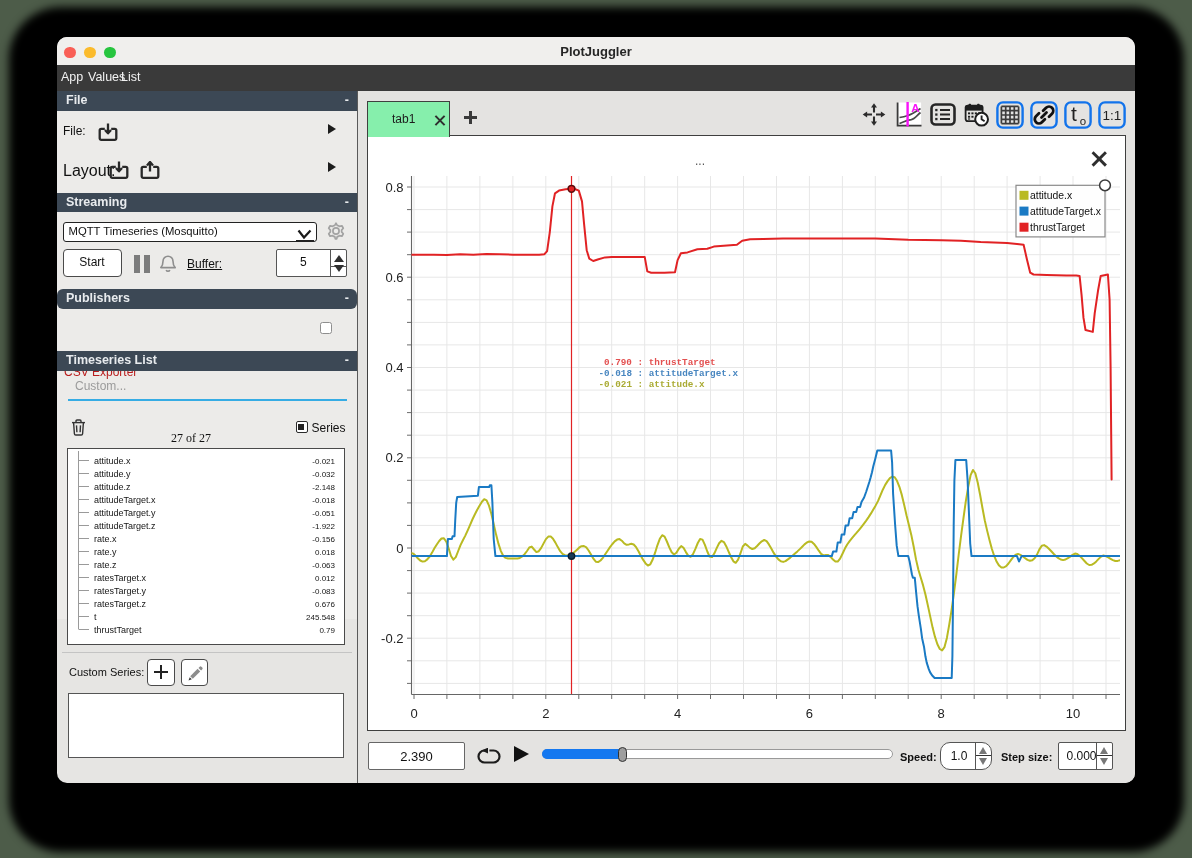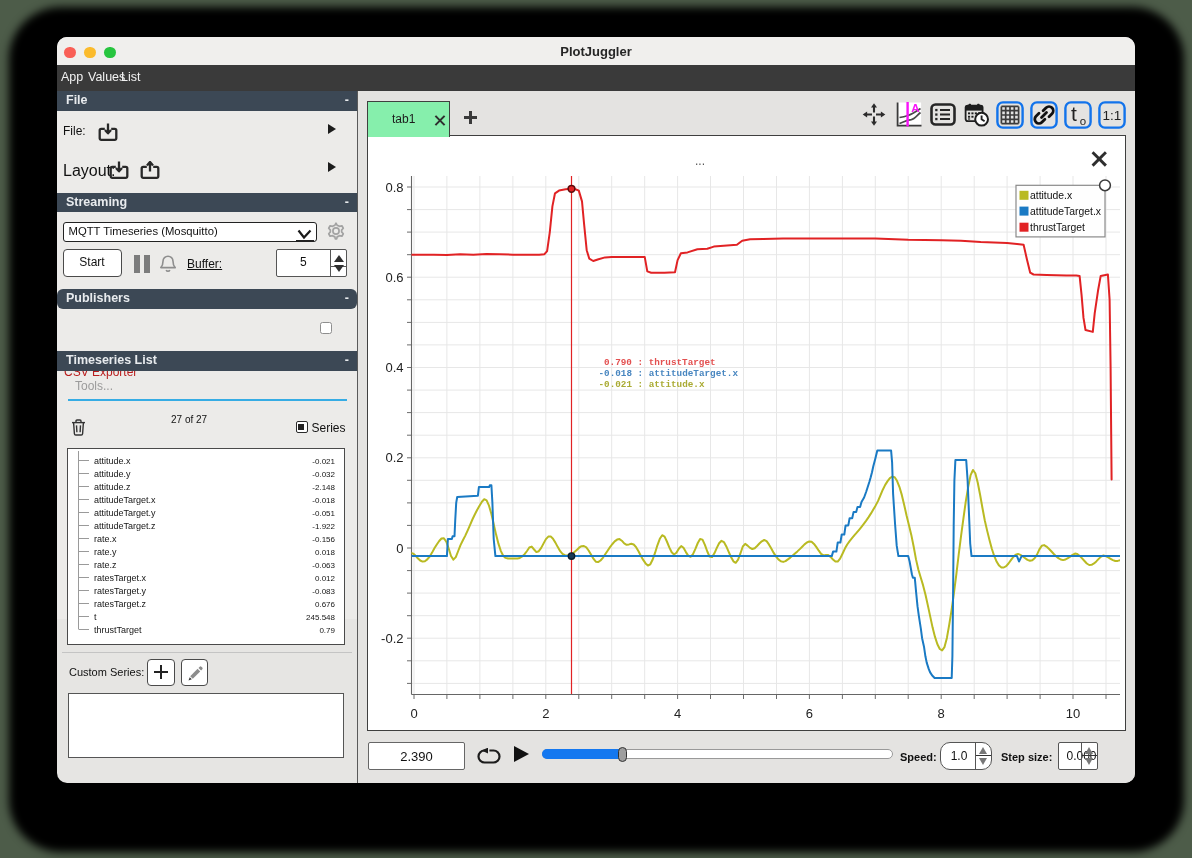--- a/index.html
+++ b/index.html
@@ -108,31 +108,31 @@
         <div style="position:absolute; left:0; top:16px; width:16px; border-top:1.2px solid #555;"></div>
         <div style="position:absolute; left:3px; bottom:4px; width:0; height:0; border-top:7px solid #2f2f2f; border-left:5px solid transparent; border-right:5px solid transparent;"></div>
       </div>
     </div>
 
     <div class="sechdr" style="top:198px;border-radius:6px;">Publishers<span class="minus">-</span></div>
     <div style="position:absolute; left:7px; top:230px; font-size:12px; color:#b91c1c;margin-top:44px;">CSV Exporter</div>
     <div style="position:absolute; left:262.5px; top:230.5px; width:12px; height:12px; border:1.5px solid #8e8e8e; border-radius:2.5px; background:#fff;"></div>
 
     <div class="sechdr" style="top:260px;">Timeseries List<span class="minus">-</span></div>
-    <div style="position:absolute; left:18px; top:288px; font-size:12px; color:#9b9b9b;">Tools...</div>
+    <div style="position:absolute; left:18px; top:288px; font-size:12px; color:#9b9b9b;">Custom...</div>
     <div style="position:absolute; left:10.5px; top:307.5px; width:279px; height:2px; background:#36ace4;"></div>
     <div style="position:absolute; left:14px; top:328px;"><svg width="15" height="17" viewBox="0 0 15 17">
           <g fill="none" stroke="#333" stroke-width="1.4">
             <path d="M1 3.6 H14"></path>
             <path d="M5 3.3 V2 A1 1 0 0 1 6 1 H9 A1 1 0 0 1 10 2 V3.3"></path>
             <path d="M2.6 3.8 L3.4 14.7 A1.4 1.4 0 0 0 4.8 16 H10.2 A1.4 1.4 0 0 0 11.6 14.7 L12.4 3.8"></path>
             <path d="M5.5 6.4 L5.9 13.3 M9.5 6.4 L9.1 13.3"></path>
           </g>
         </svg></div>
-    <div style="position:absolute; left:114px; top:323px; font-size:10px; color:#111;">27 of 27</div>
+    <div style="position:absolute; left:114px; top:340px; font-size:12px; color:#111;font-family:Liberation Serif, serif;">27 of 27</div>
     <div style="position:absolute; left:238.5px; top:330px; width:12px; height:12px; border:1.6px solid #2b2b2b; border-radius:2px; background:#fff;">
       <div style="position:absolute; left:1.5px; top:1.5px; width:6px; height:6px; background:#222;"></div>
     </div>
     <div style="position:absolute; left:254.5px; top:330px; font-size:12px; color:#111;">Series</div>
 
     <div style="position:absolute; left:10.3px; top:356.6px; width:278px; height:197px; background:#fff; border:1.2px solid #4a4a4a;">
         <svg width="278" height="197" viewBox="0 0 278 197" style="position:absolute;left:0;top:0">
           <path d="M10.5 2 V180" stroke="#9a9a9a" stroke-width="1" fill="none"></path>
           <line x1="10.5" y1="11.5" x2="21" y2="11.5" stroke="#9a9a9a" stroke-width="1"></line>
           <text x="26" y="14.7" font-family="Liberation Sans, sans-serif" font-size="9" fill="#151515">attitude.x</text>
@@ -298,21 +298,21 @@
     <div style="position:absolute; left:542px; top:660px; font-size:11px; font-weight:bold; color:#111;">Speed:</div>
     <div class="spin" style="left:582px; top:650.5px; width:52px; height:28px; border-radius:10px;">
       <span style="position:absolute; left:0; top:6px; width:36px; text-align:center; font-size:12px; color:#111;">1.0</span>
       <div class="arrows" style="width:16px;">
         <div style="position:absolute; left:3px; top:4px; width:0; height:0; border-bottom:7px solid #777; border-left:4.8px solid transparent; border-right:4.8px solid transparent;"></div>
         <div style="position:absolute; left:0; top:12.8px; width:15px; border-top:1.6px solid #333;"></div>
         <div style="position:absolute; left:3px; bottom:4px; width:0; height:0; border-top:7px solid #777; border-left:4.8px solid transparent; border-right:4.8px solid transparent;"></div>
       </div>
     </div>
     <div style="position:absolute; left:643px; top:660px; font-size:11px; font-weight:bold; color:#111;">Step size:</div>
-    <div class="spin" style="left:699.5px; top:650.5px; width:40px; height:28px; border-radius:2px;">
+    <div class="spin" style="left:699.5px; top:650.5px; width:55px; height:28px; border-radius:2px;">
       <span style="position:absolute; left:0; top:6px; width:46px; text-align:center; font-size:12px; color:#111;">0.000</span>
       <div class="arrows" style="width:16px;">
         <div style="position:absolute; left:3px; top:4px; width:0; height:0; border-bottom:7px solid #777; border-left:4.8px solid transparent; border-right:4.8px solid transparent;"></div>
         <div style="position:absolute; left:0; top:12.8px; width:15px; border-top:1.6px solid #333;"></div>
         <div style="position:absolute; left:3px; bottom:4px; width:0; height:0; border-top:7px solid #777; border-left:4.8px solid transparent; border-right:4.8px solid transparent;"></div>
       </div>
     </div>
   </div>
 </div>
 <svg width="1192" height="858" viewBox="0 0 1192 858" style="position:absolute;left:0;top:0;">

